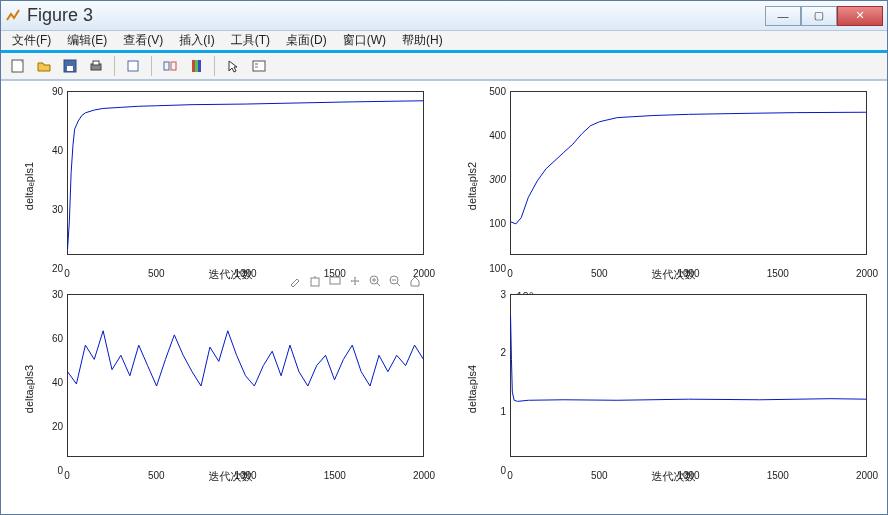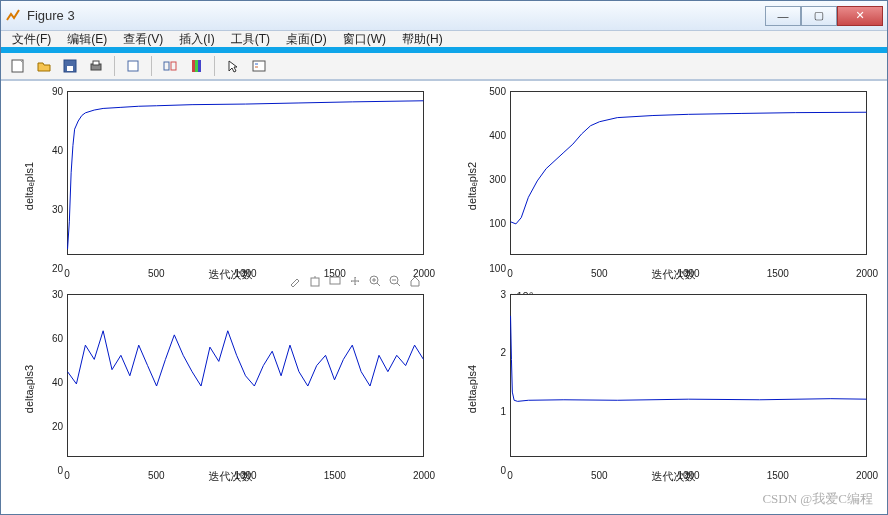--- a/index.html
+++ b/index.html
@@ -1,24 +1,24 @@
 <!DOCTYPE html>
 <html><head>
 <meta charset="utf-8">
 <style>
   * { box-sizing: border-box; margin: 0; padding: 0; }
   body { font-family: "Microsoft YaHei", Tahoma, sans-serif; font-size: 12px; background: #fff; }
   .window { width: 888px; height: 515px; border: 1px solid #5a7aa0; display: flex; flex-direction: column; background: #f0f0f0; position: relative; }
   .titlebar { height: 30px; background: linear-gradient(#f7fbff,#dde9f7); display: flex; align-items: center; padding: 0 4px; border-bottom: 1px solid #b8c8dc; }
   .titlebar .icon { width: 16px; height: 16px; margin-right: 6px; }
-  .titlebar .title { flex: 1; color: #333; font-size: 13px; }
+  .titlebar .title { flex: 1; color: #333; font-size: 18px; }
   .winbtns { display: flex; gap: 0; }
   .winbtn { width: 36px; height: 20px; border: 1px solid #8aa0b8; background: linear-gradient(#f7fbff,#dde9f7); display:flex; align-items:center; justify-content:center; font-size:11px; color:#333; }
   .winbtn.close { background: linear-gradient(#e98a8a,#c94a4a); color:#fff; border-color:#a03030; width:46px; }
-  .menubar { height: 22px; background: #f4f4f4; display:flex; align-items:center; padding: 0 4px; border-bottom:6px solid #0ea5e9; gap: 2px; }
+  .menubar { height: 22px; background: #f4f4f4; display:flex; align-items:center; padding: 0 4px; border-bottom:3px solid #0ea5e9; gap: 2px; }
   .menuitem { padding: 2px 7px; color:#222; cursor:default; }
   .toolbar { height: 28px; background:#f4f4f4; display:flex; align-items:center; padding: 0 6px; border-bottom: 2px solid #b8c8dc; gap:4px; }
   .tb-sep { width:1px; height:20px; background:#c0c0c0; margin:0 3px; }
   .tbbtn { width:22px; height:22px; display:flex; align-items:center; justify-content:center; border:1px solid transparent; }
   .content { flex:1; background:#fff; position:relative; padding: 10px 20px 30px 20px; display:grid; grid-template-columns: 1fr 1fr; grid-template-rows: 1fr 1fr; gap: 12px 40px; }
   .plotwrap { position:relative; display:flex; }
   .ylabel { writing-mode: vertical-rl; transform: rotate(180deg); font-size:11px; color:#222; text-align:center; padding: 0 2px; align-self:center; }
   .plotarea { flex:1; display:flex; flex-direction:column; position:relative; }
   .exponent { position:absolute; top:-4px; left:30px; font-size:11px; color:#222; }
   .axes { flex:1; position:relative; margin-left: 30px; margin-bottom: 14px; }
@@ -149,21 +149,21 @@
         <div class="xlabel">迭代次数</div>
       </div>
     </div>
 
     <div class="plotwrap">
       <div class="ylabel">deltaₑpls2</div>
       <div class="plotarea">
         <div class="yticks">
             <span class="ytick" style="bottom: 0%;">100</span>
             <span class="ytick" style="bottom: 25%;">100</span>
-            <span class="ytick" style="bottom: 50%;">300</span>
+            <span class="ytick" style="bottom: 50%; font-style: italic;">300</span>
             <span class="ytick" style="bottom: 75%;">400</span>
             <span class="ytick" style="bottom: 100%;">500</span>
           </div>
         <div class="axes">
           <div class="axbox"></div>
           <svg class="line" viewBox="0 0 357 164">
               <path d="M0.0 131.2 L5.4 133.3 L10.7 127.1 L17.9 106.6 L26.8 90.2 L35.7 77.9 L44.6 69.7 L53.5 61.5 L62.5 53.3 L71.4 43.0 L80.3 34.8 L89.3 30.8 L107.1 26.7 L142.8 24.6 L178.5 23.4 L232.1 22.5 L285.6 21.7 L357.0 21.3 "></path>
             </svg>
         </div>
         <div class="xticks">
@@ -265,15 +265,14 @@
             <span class="xtick" style="left: 0%;">0</span>
             <span class="xtick" style="left: 25%;">500</span>
             <span class="xtick" style="left: 50%;">1000</span>
             <span class="xtick" style="left: 75%;">1500</span>
             <span class="xtick" style="left: 100%;">2000</span>
           </div>
         <div class="xlabel">迭代次数</div>
       </div>
     </div>
 
-    <div class="watermark">CSDN @我爱C编程</div>
   </div>
 </div>
 
 </body></html>

